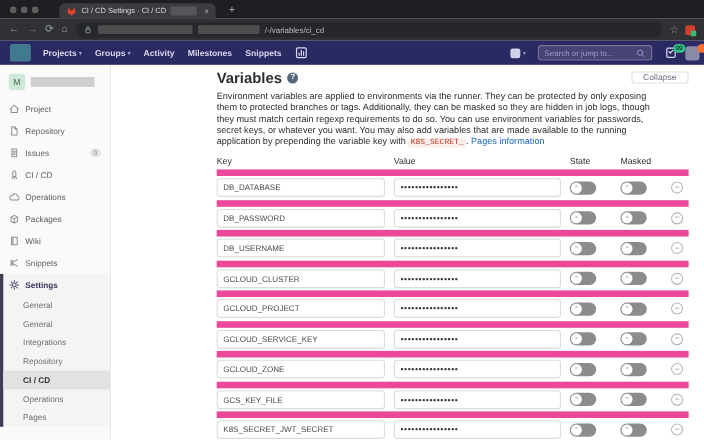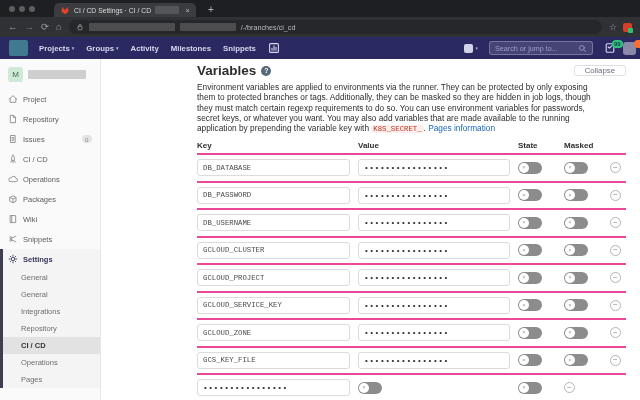--- a/index.html
+++ b/index.html
@@ -90,23 +90,23 @@
                   border-radius:3px; font-size:7.8px; color:#6b6b80; padding:0 10px;
                   font-family:inherit; }
   .desc { font-size:8.3px; line-height:1.24; color:#2e2e2e; margin-top:4px; width:403px; }
   .code-token { font-family:"Liberation Mono", monospace; font-size:7.3px; color:#c0341d;
                 background:#fbeeec; padding:0 2px; border-radius:2px; }
   .info-link { color:#1b69b6; text-decoration:none; }
 
   .grid-head, .var-row { display:grid;
       grid-template-columns:153px 152px 38px 38px 12px; column-gap:8px;
       align-items:center; }
-  .grid-head { font-size:8px; font-weight:bold; color:#2e2e2e; margin-top:7px;
+  .grid-head { font-size:8px; font-weight:normal; color:#2e2e2e; margin-top:7px;
                padding-bottom:3px; }
-  .var-row { height:27.5px; border-top:2px solid #ec4899;font-family:Liberation Mono, monospace; }
+  .var-row { height:27.5px; border-top:6px solid #ec4899; }
   .var-input { height:17px; width:100%; border:1px solid #dcdcdc; border-radius:3px;
                font-size:7.3px; padding:0 5px; color:#4a4a4a; background:#fff;
                font-family:inherit; outline:none; }
   .var-value { font-size:8px; letter-spacing:0.5px; color:#333; }
   .toggle { width:24px; height:12px; border-radius:6px; background:#8c8c8c;
             position:relative; }
   .knob { position:absolute; left:1px; top:1px; width:10px; height:10px; background:#fff;
           border-radius:50%; display:flex; align-items:center; justify-content:center;
           font-size:5.5px; color:#9a9a9a; line-height:1; }
   .remove-btn { width:11px; height:11px; border-radius:50%; border:1px solid #b5b5b5;
@@ -146,21 +146,21 @@
   <span class="nav-glyph">⌂</span>
   <div class="omnibox">
     <span class="omni-lock" data-icon="lock-icon">
         <svg viewBox="0 0 12 12">
           <rect x="3" y="5.2" width="6" height="5" rx="0.8"></rect>
           <path d="M4.2 5.2V3.8a1.8 1.8 0 0 1 3.6 0v1.4"></path>
         </svg>
       </span>
     <span class="redacted" style="width:86px;height:8px;background:#4d4d4f;"></span>
     <span class="redacted" style="width:56px;height:8px;background:#4d4d4f;"></span>
-    <span class="url-text">/-/branches/ci_cd</span>
+    <span class="url-text">/-/variables/ci_cd</span>
   </div>
   <div class="toolbar-right">
     <span class="star">☆</span>
     <span class="ext-icon"></span>
   </div>
 </div>
 
 <div class="gl-navbar">
   <div class="gl-logo"></div>
   <div class="gl-menu">
@@ -469,20 +469,21 @@
           <span class="toggle">
             <span class="knob">×</span>
           </span>
           <span class="toggle">
             <span class="knob">×</span>
           </span>
           <span class="remove-btn">−</span>
         </div>
 
         <div class="var-row">
+          <input class="var-input" value="K8S_SECRET_JWT_SECRET" style="">
           <input class="var-input var-value" value="••••••••••••••••" style="">
           <span class="toggle">
             <span class="knob">×</span>
           </span>
           <span class="toggle">
             <span class="knob">×</span>
           </span>
           <span class="remove-btn">−</span>
         </div>
 

